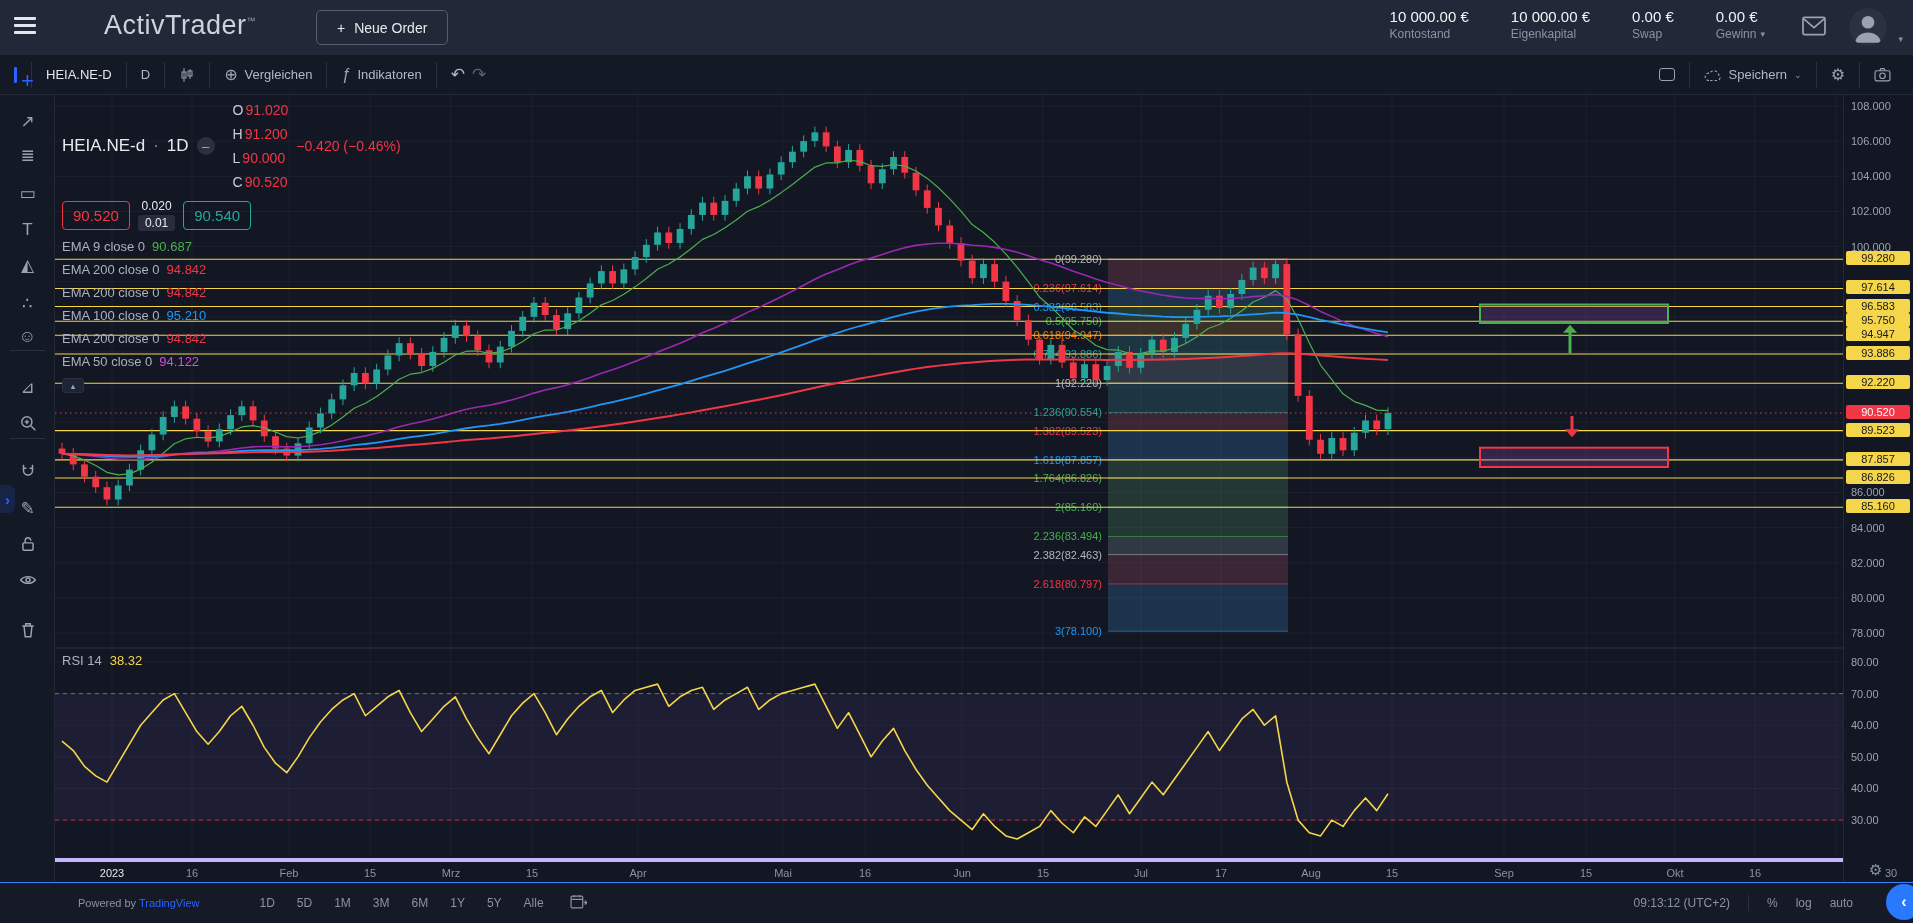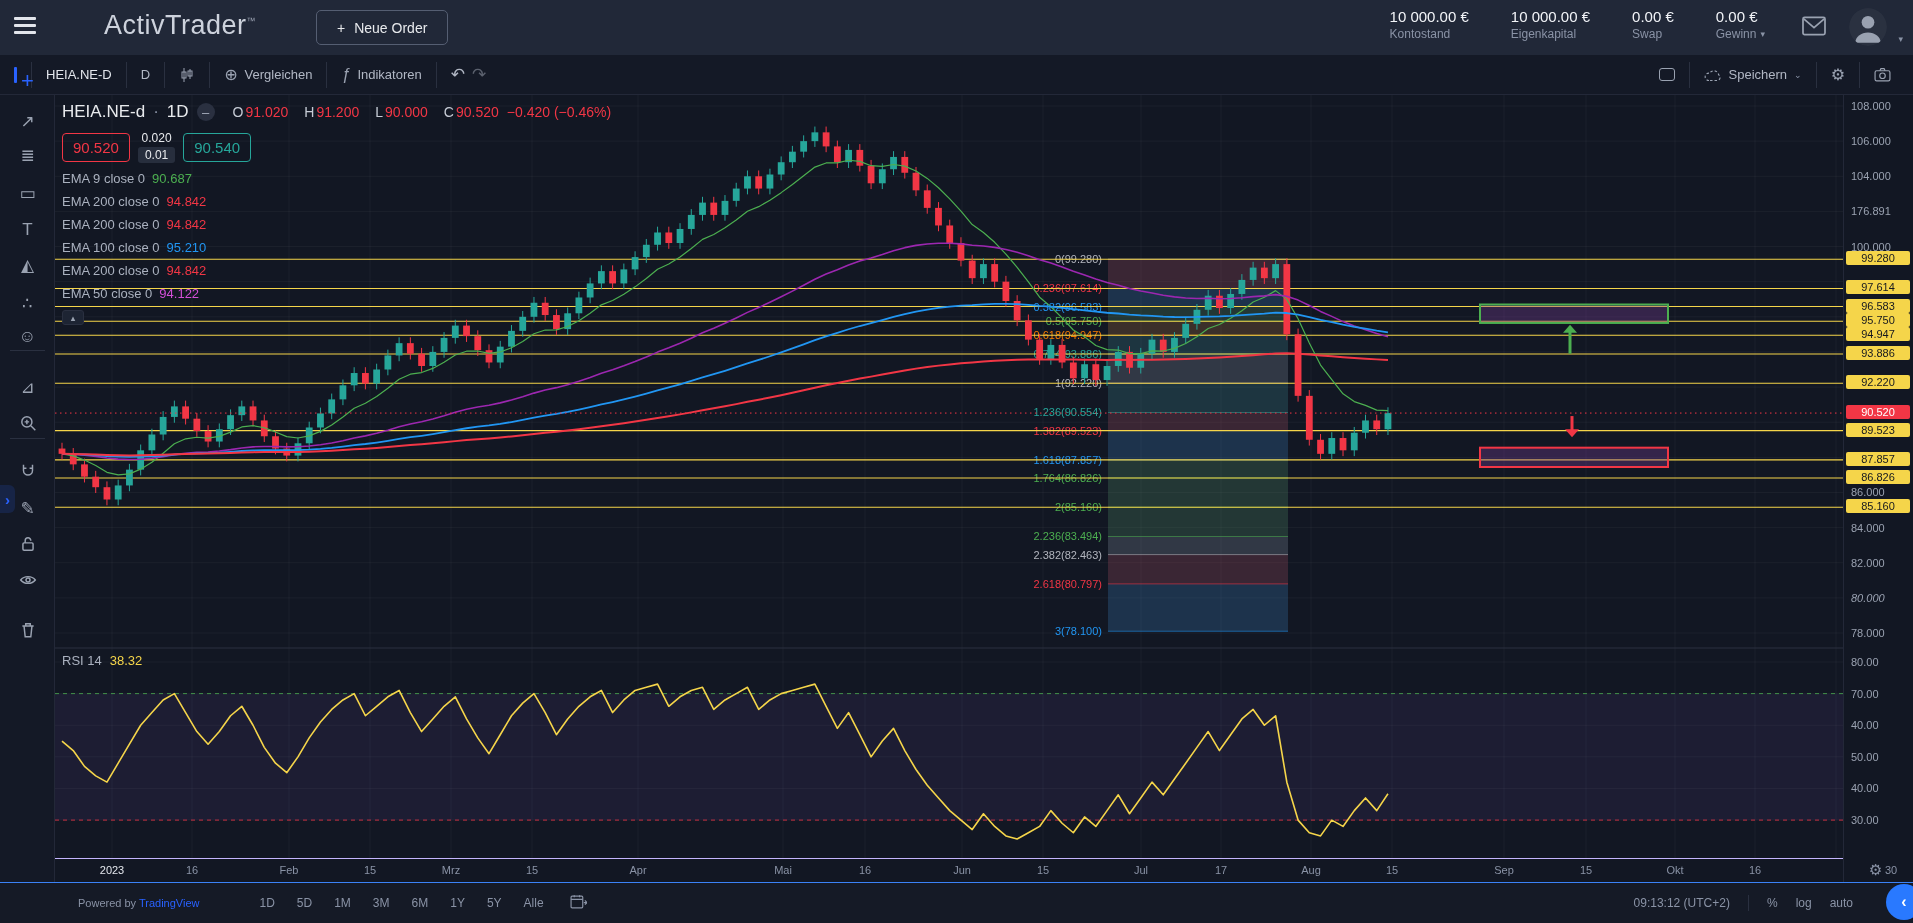--- a/index.html
+++ b/index.html
@@ -50,37 +50,37 @@
   .axlbl { position:absolute; left:7px; color:#9aa2b1;text-align:right; }
   .badge { position:absolute; left:2px; width:64px; text-align:center; padding:1px 0; border-radius:2px;
            background:#f5d54a; color:#15181f; font-size:11px; }
   .badge.red { background:#f23645; color:#fff; }
 
   
   #legend { position:absolute; left:62px; top:102px; font-size:13px; z-index:5; }
   #legend-title { display:flex; align-items:center; gap:8px; font-size:17px; color:#e8eaed; }
   #collapse-btn { width:18px; height:18px; border-radius:50%; background:#2a3040; color:#aab1bf; font-size:13px;
                   display:flex; align-items:center; justify-content:center; cursor:pointer; }
-  #ohlc { display:flex; gap:16px; font-size:14px; margin-left:10px; }
+  #ohlc { display:flex; gap:8px; font-size:14px; margin-left:10px;flex-direction:column; }
   .ohlc-k { color:#c7ccd6; } .ohlc-v { color:#f23645; margin-left:2px; }
   #bidask { display:flex; align-items:center; gap:8px; margin-top:9px; }
   .ba-box { border:1px solid; border-radius:4px; padding:5px 10px; font-size:15px; cursor:pointer; }
   .ba-bid { border-color:#f23645; color:#f23645; }
   .ba-ask { border-color:#26a69a; color:#26a69a; }
   #spread { text-align:center; font-size:12px; color:#e8eaed; }
   #spread-lo { background:#272e3d; border-radius:3px; padding:1px 7px; margin-top:2px; }
   .ema-row { margin-top:8px; font-size:13px; color:#aab1bf; cursor:default; }
   .ema-row b { font-weight:normal; margin-left:7px; }
   #legend-collapse { margin-top:9px; width:22px; height:15px; background:#1d2433; border:1px solid #2a3040; border-radius:3px;
                      color:#9aa2b1; font-size:9px; display:flex; align-items:center; justify-content:center; cursor:pointer; }
   #rsi-legend { position:absolute; left:62px; top:653px; font-size:13px; color:#aab1bf; z-index:5; }
   #rsi-legend b { font-weight:normal; color:#f5d54a; margin-left:8px; }
 
   
-  #taxis { position:absolute; left:55px; top:858px; width:1788px; height:24px; border-top:1px solid #c4b5fd; }
+  #taxis { position:absolute; left:55px; top:858px; width:1788px; height:24px; border-top:4px solid #c4b5fd; }
   .tlbl { position:absolute; top:5px; transform:translateX(-50%); font-size:11px; color:#8a93a6; }
   .tlbl.yr { color:#e3e6ec; }
   #taxis-gear { position:absolute; left:1869px; top:861px; font-size:15px; color:#8a93a6; cursor:pointer; }
 
   
   #bbar { position:absolute; left:0; top:882px; width:100%; height:41px; background:#151a26; border-top:1px solid #3b82f6;
           display:flex; align-items:center; font-size:12px; color:#8a93a6; }
   #powered { margin-left:78px; font-size:11px; }
   #powered a { color:#2962ff; text-decoration:none; cursor:pointer; }
   #ranges { display:flex; gap:22px; margin-left:60px; }
@@ -632,26 +632,26 @@
   </div>
 
   <div id="rsi-legend">
     <span>RSI 14</span><b>38.32</b>
   </div>
 
   <div id="paxis">
       <div class="axlbl" style="top: 5px;">108.000</div>
       <div class="axlbl" style="top: 40.134px;">106.000</div>
       <div class="axlbl" style="top: 75.268px;">104.000</div>
-      <div class="axlbl" style="top: 110.402px;">176.891</div>
+      <div class="axlbl" style="top: 110.402px;">102.000</div>
       <div class="axlbl" style="top: 145.536px;">100.000</div>
       <div class="axlbl" style="top: 391.474px;">86.000</div>
       <div class="axlbl" style="top: 426.608px;">84.000</div>
       <div class="axlbl" style="top: 461.742px;">82.000</div>
-      <div class="axlbl" style="top: 496.876px; font-style: italic;">80.000</div>
+      <div class="axlbl" style="top: 496.876px;">80.000</div>
       <div class="axlbl" style="top: 532.01px;">78.000</div>
       <div class="axlbl" style="top: 561px;">80.00</div>
       <div class="axlbl" style="top: 592.62px;">70.00</div>
       <div class="axlbl" style="top: 624.24px;">40.00</div>
       <div class="axlbl" style="top: 655.86px;">50.00</div>
       <div class="axlbl" style="top: 687.48px;">40.00</div>
       <div class="axlbl" style="top: 719.1px;">30.00</div>
       <div class="badge" style="top: 156.184px;">99.280</div>
       <div class="badge" style="top: 185.451px;">97.614</div>
       <div class="badge" style="top: 203.562px;">96.583</div>

